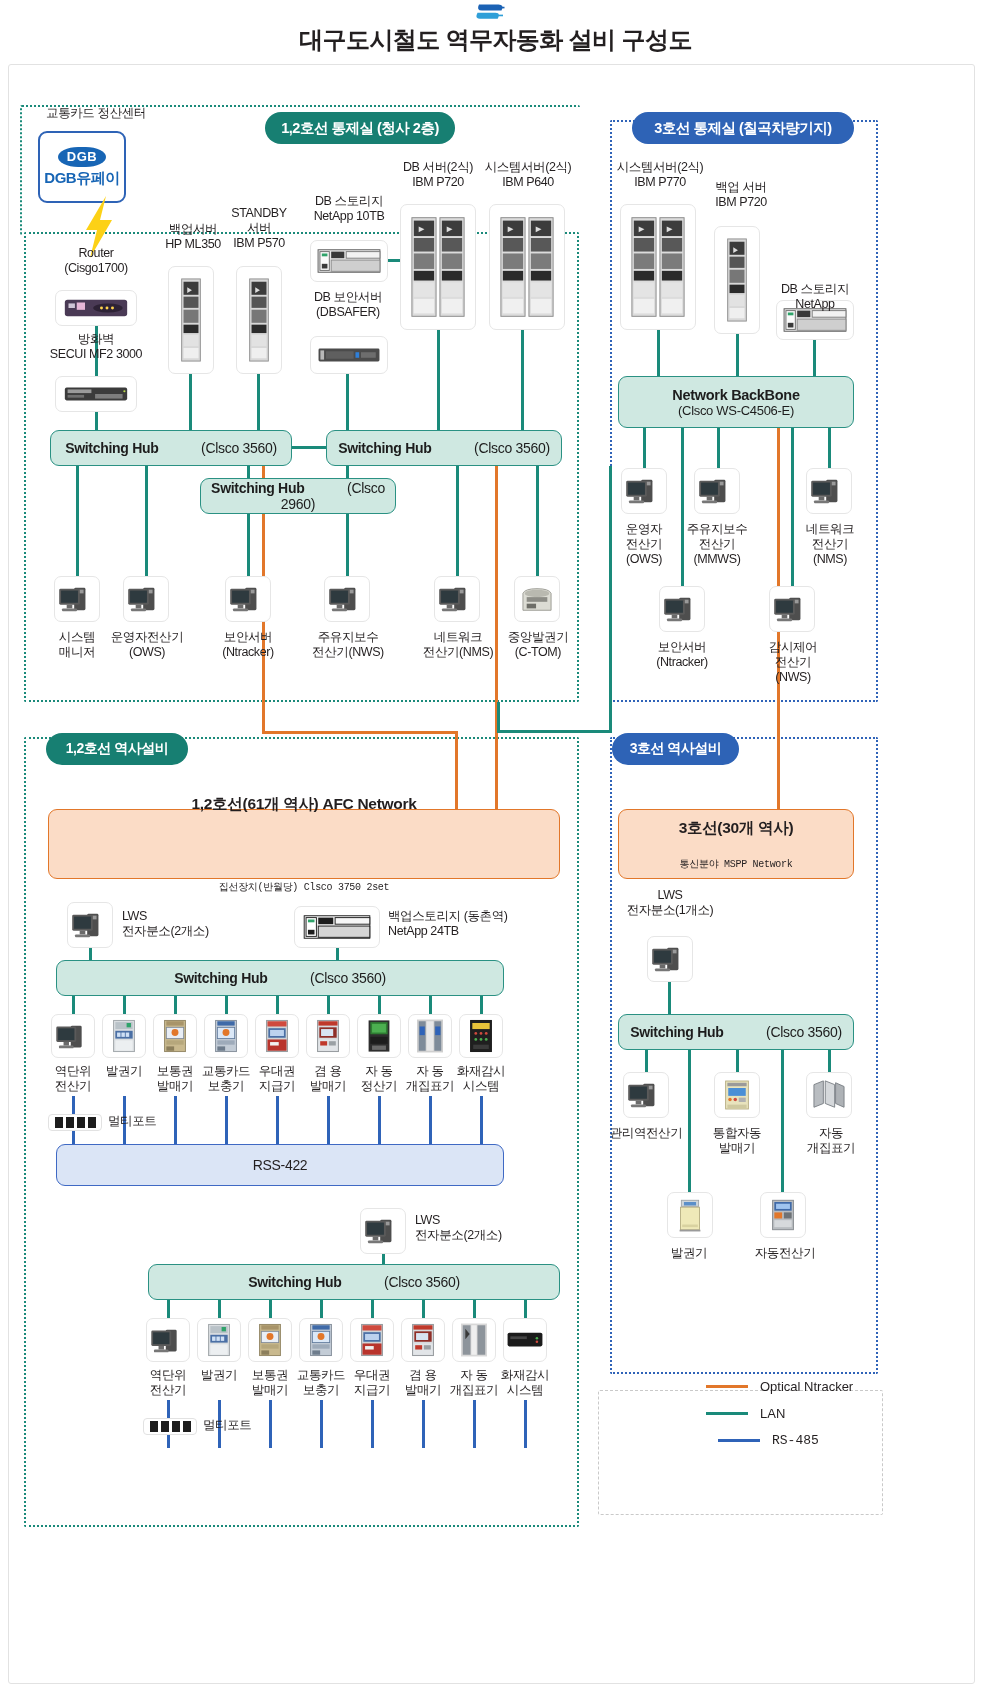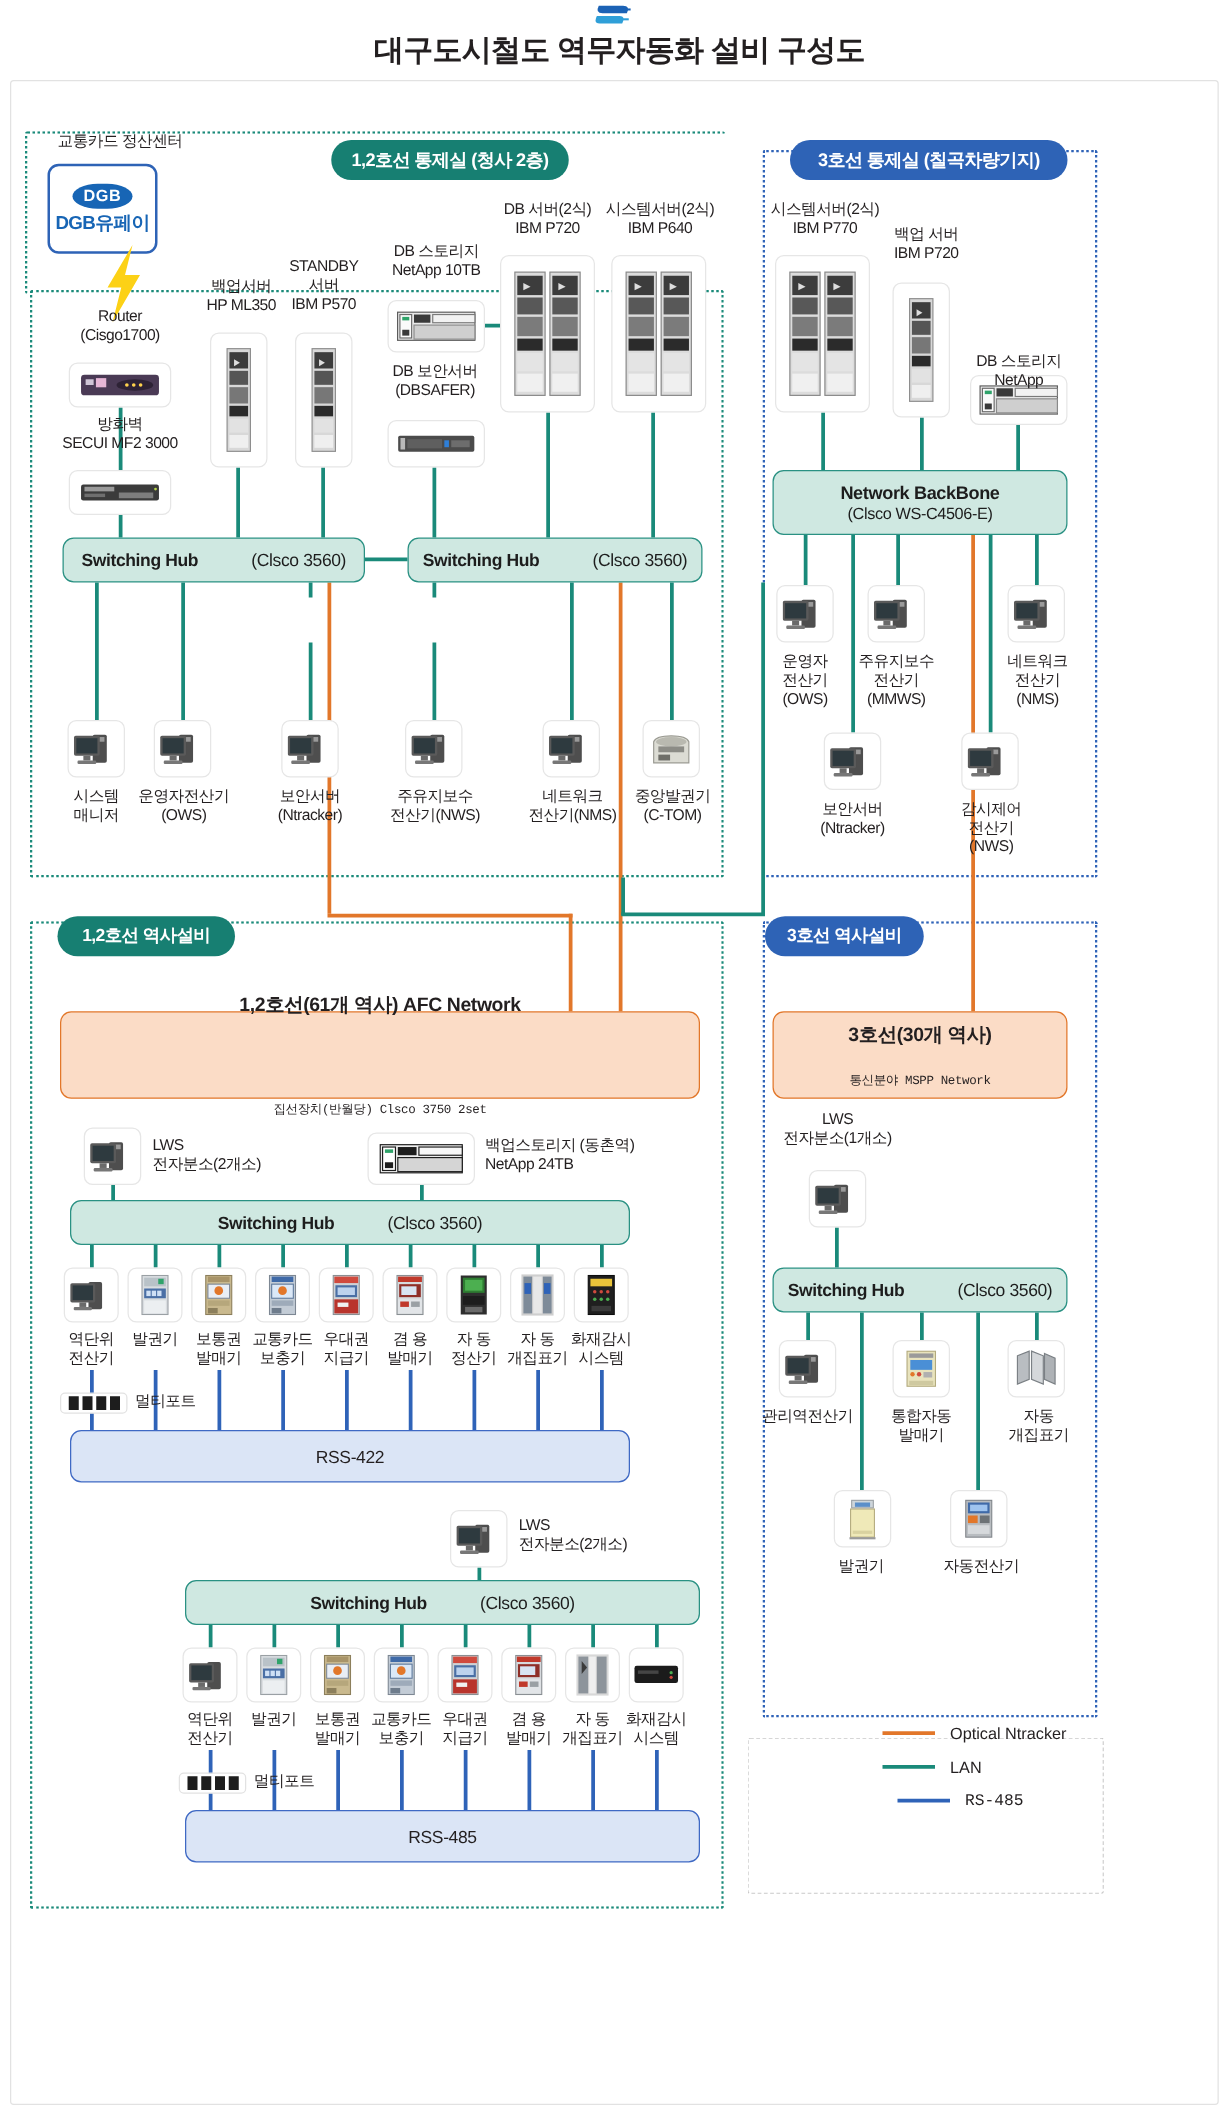--- a/index.html
+++ b/index.html
@@ -390,20 +390,24 @@
   <div class="line ln-lan" style="left:292px; top:446px; width:34px; height:3px;"></div>
 
   <div class="box box-hub" style="left:50px; top:430px; width:242px; height:36px;">
     <div><b>Switching Hub</b>
     <span class="sub">(Clsco 3560)</span></div>
   </div>
   <div class="box box-hub" style="left:326px; top:430px; width:236px; height:36px;">
     <div><b>Switching Hub</b>
     <span class="sub">(Clsco 3560)</span></div>
   </div>
+  <div class="box box-hub" style="left:200px; top:478px; width:196px; height:36px;">
+    <div><b>Switching Hub</b>
+    <span class="sub">(Clsco 2960)</span></div>
+  </div>
 
   <div class="line ln-lan" style="left:76px; top:466px; width:3px; height:110px;"></div>
   <div class="line ln-lan" style="left:145px; top:466px; width:3px; height:110px;"></div>
   <div class="line ln-lan" style="left:247px; top:466px; width:3px; height:12px;"></div>
   <div class="line ln-lan" style="left:247px; top:514px; width:3px; height:62px;"></div>
   <div class="line ln-lan" style="left:346px; top:466px; width:3px; height:12px;"></div>
   <div class="line ln-lan" style="left:346px; top:514px; width:3px; height:62px;"></div>
   <div class="line ln-lan" style="left:456px; top:466px; width:3px; height:110px;"></div>
   <div class="line ln-lan" style="left:536px; top:466px; width:3px; height:110px;"></div>
 
@@ -900,23 +904,20 @@
   <div class="line ln-rs485" style="left:524px; top:1400px; width:3px; height:48px;"></div>
 
   <div class="multiport" style="left:143px; top:1418px; width:54px; height:17px;">
     <i></i>
       <i></i>
       <i></i>
       <i></i>
   </div>
   <div class="lbl lbl-left" style="left:203px; top:1418px; width:80px; text-align:left;">멀티포트</div>
 
-  <div class="box box-rss" style="left:148px; top:1448px; width:412px; height:42px;">
-    <div>RSS-485</div>
-  </div>
 
   <div class="lbl" style="left:625px; top:888px; width:90px;">LWS
 전자분소(1개소)</div>
   <div class="tile" style="left:647px; top:936px; width:46px; height:46px;">
     <svg viewBox="0 0 38 32" width="36" height="30">
       <rect x="16" y="4" width="12" height="24" rx="1.5" fill="#4e4e4e"></rect>
       <rect x="18" y="6" width="8" height="4" fill="#9a9a9a"></rect>
       <rect x="0" y="5" width="22" height="17" rx="1.5" fill="#5a5a5a"></rect>
       <rect x="2" y="7" width="18" height="13" fill="#2e3a3f"></rect>
       <rect x="8" y="22" width="6" height="4" fill="#6a6a6a"></rect>

